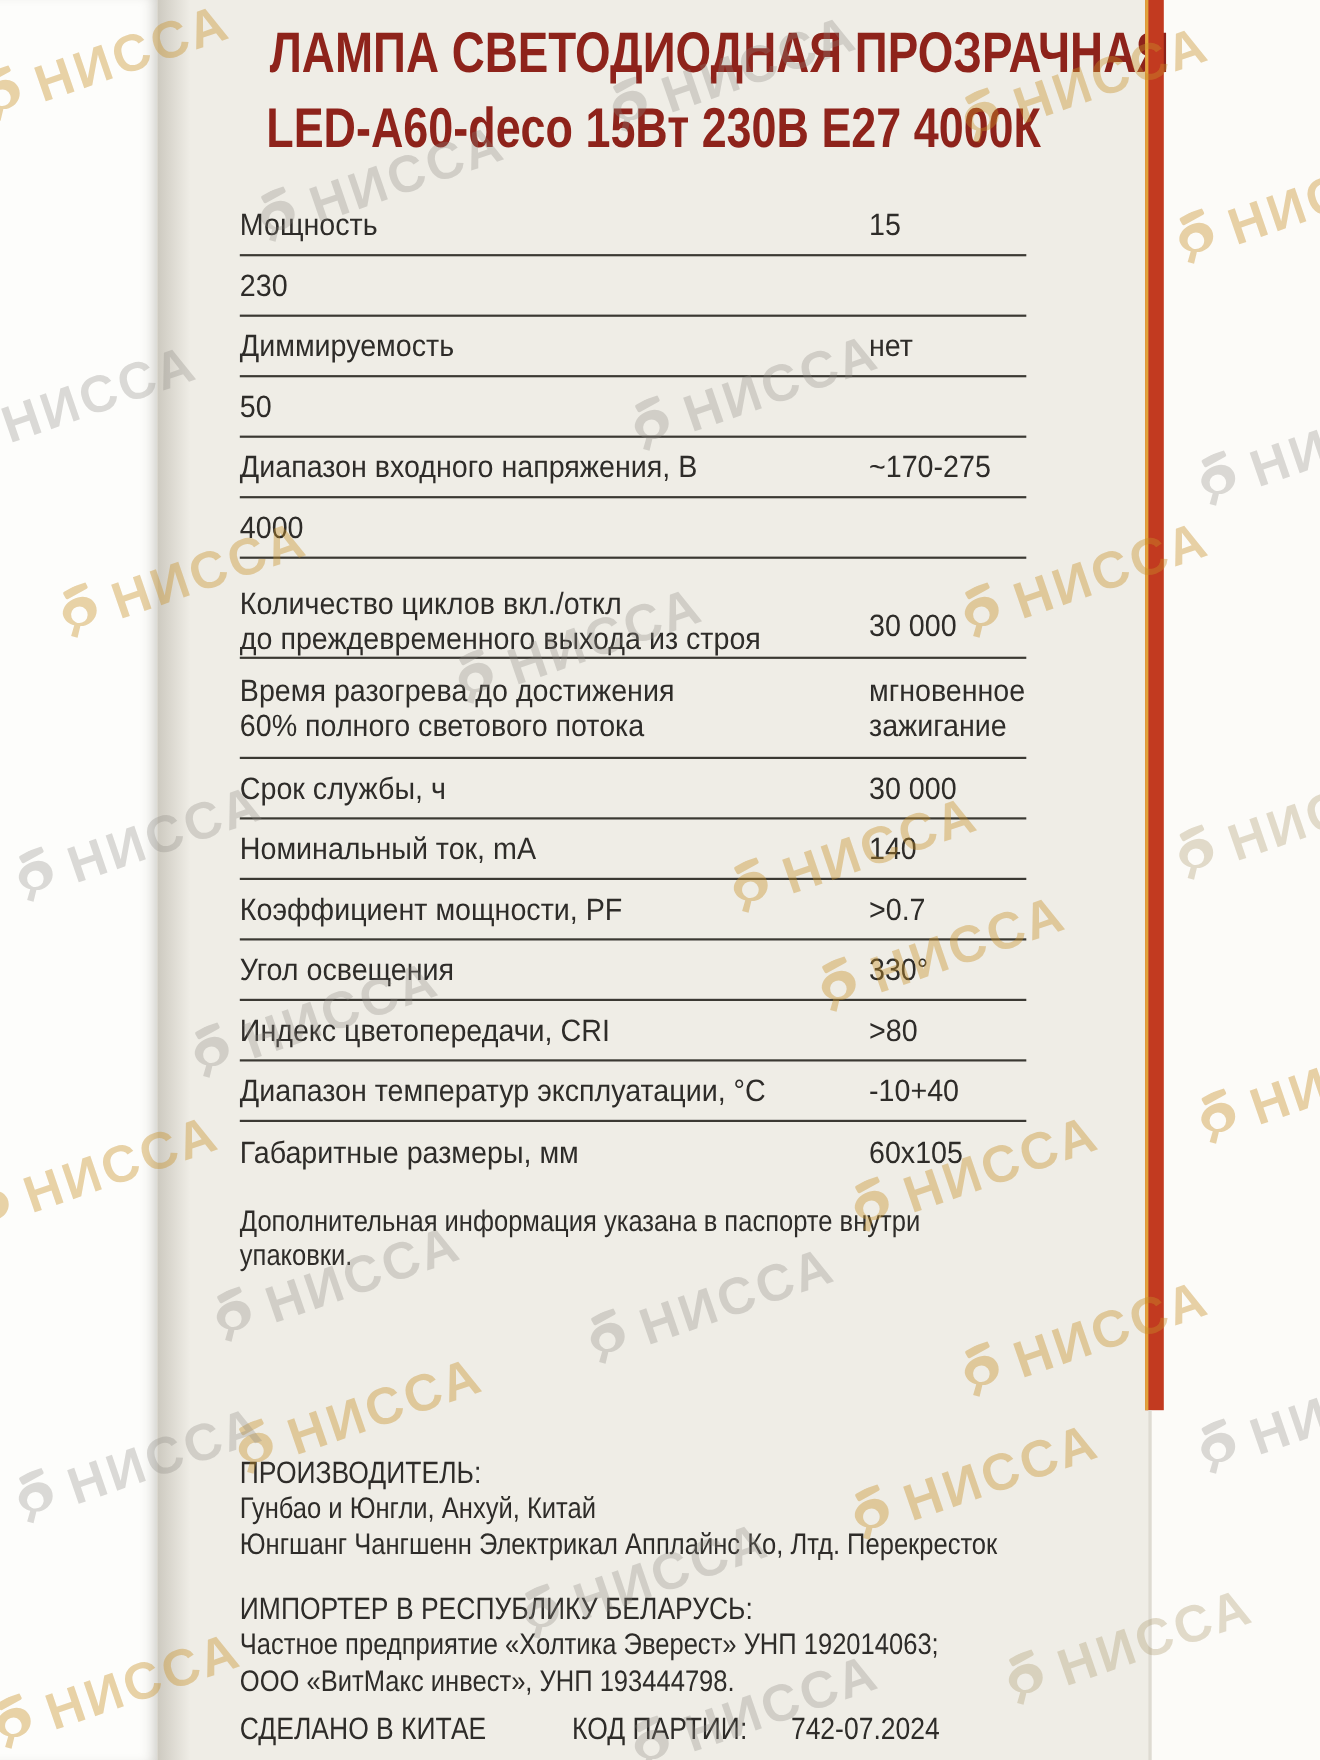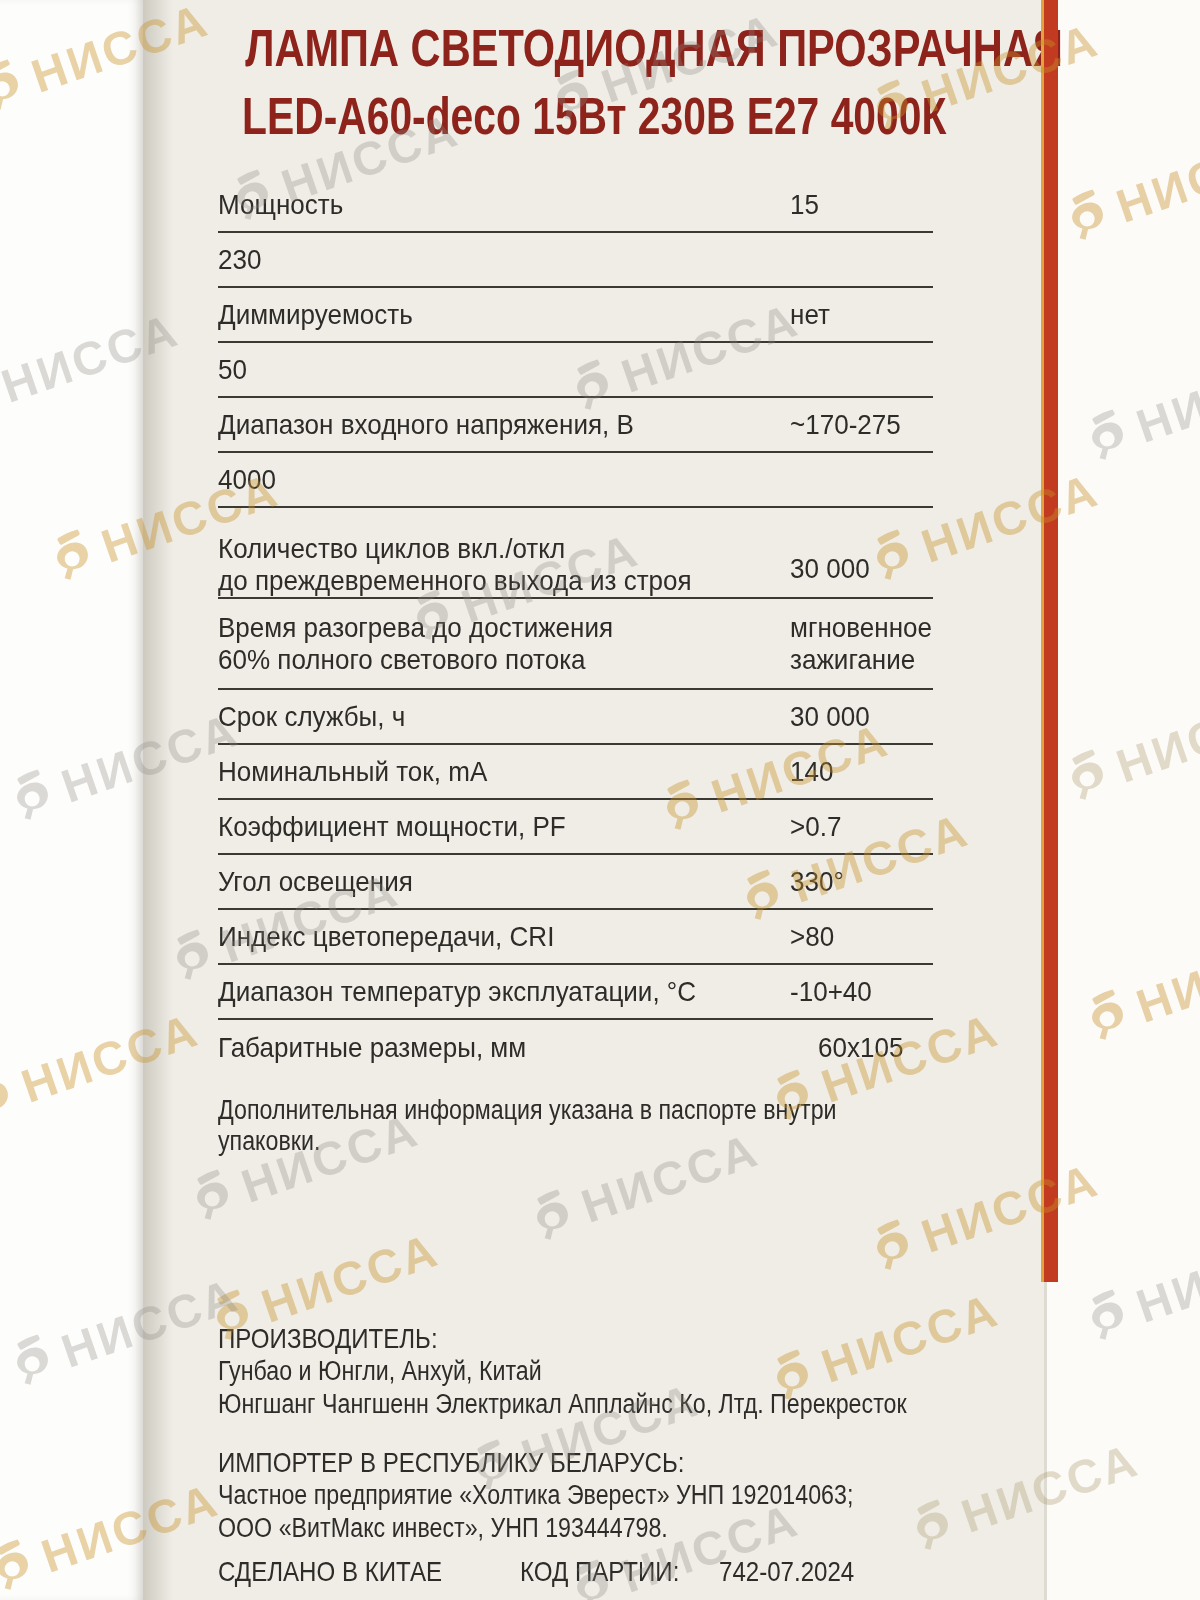--- a/index.html
+++ b/index.html
@@ -42,21 +42,21 @@
   .title .t1,.title .t2{display:inline-block;transform:scaleX(.80);transform-origin:50% 50%;white-space:nowrap;}
   .title .l1{font-size:52px;margin-bottom:17px;}
   .title .l2{font-size:51px;}
 
   .spec-table{position:absolute;left:218px;top:178px;width:715px;}
   .spec-row{
     display:flex;align-items:center;min-height:55px;box-sizing:border-box;
     border-bottom:2px solid #3b3933;
   }
   .spec-row.twoline{min-height:91px;}
-  .spec-row:last-child{border-bottom:none;gap:28px;}
+  .spec-row:last-child{border-bottom:none;}
   .cell-label{width:572px;flex:0 0 572px;}
   .cell-value{flex:1;}
   .spec-row span{
     display:inline-block;font-size:28px;line-height:32px;white-space:pre-line;
     transform:scaleX(.93);transform-origin:0 50%;
   }
   .note{position:absolute;left:218px;top:1095px;width:760px;font-size:27px;}
   .note span{display:inline-block;transform:scaleX(.86);transform-origin:0 50%;}
 
   .bottom{position:absolute;left:218px;top:1322px;width:800px;font-size:27px;line-height:33px;}

